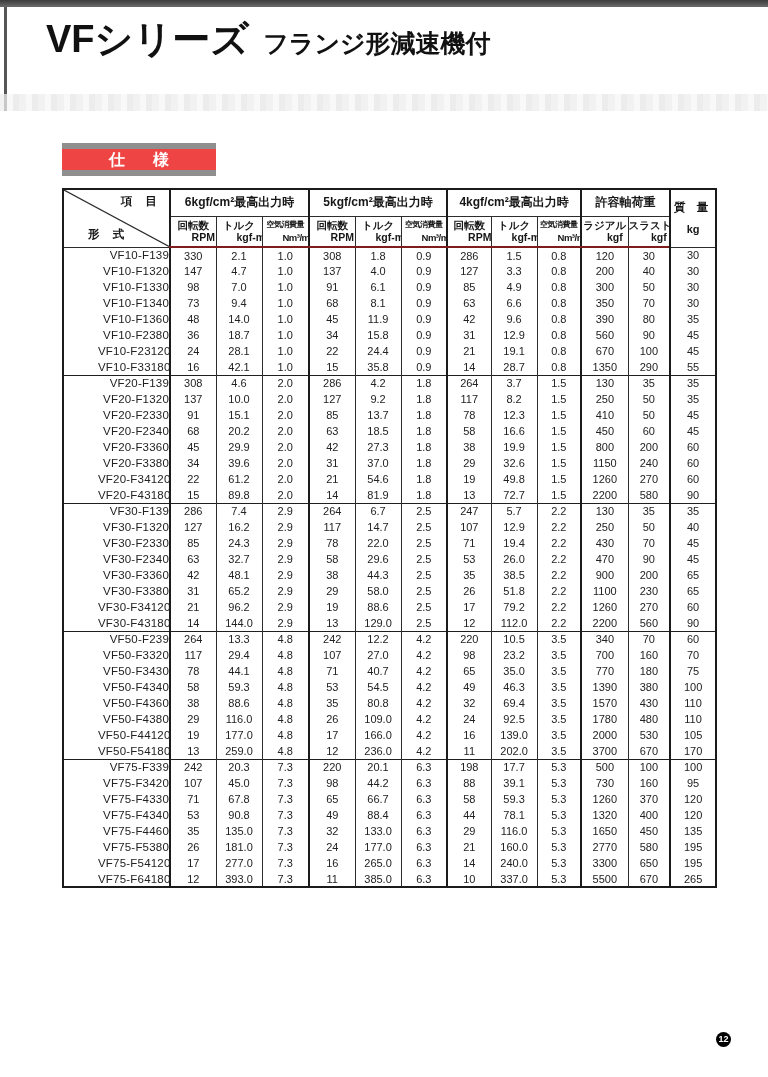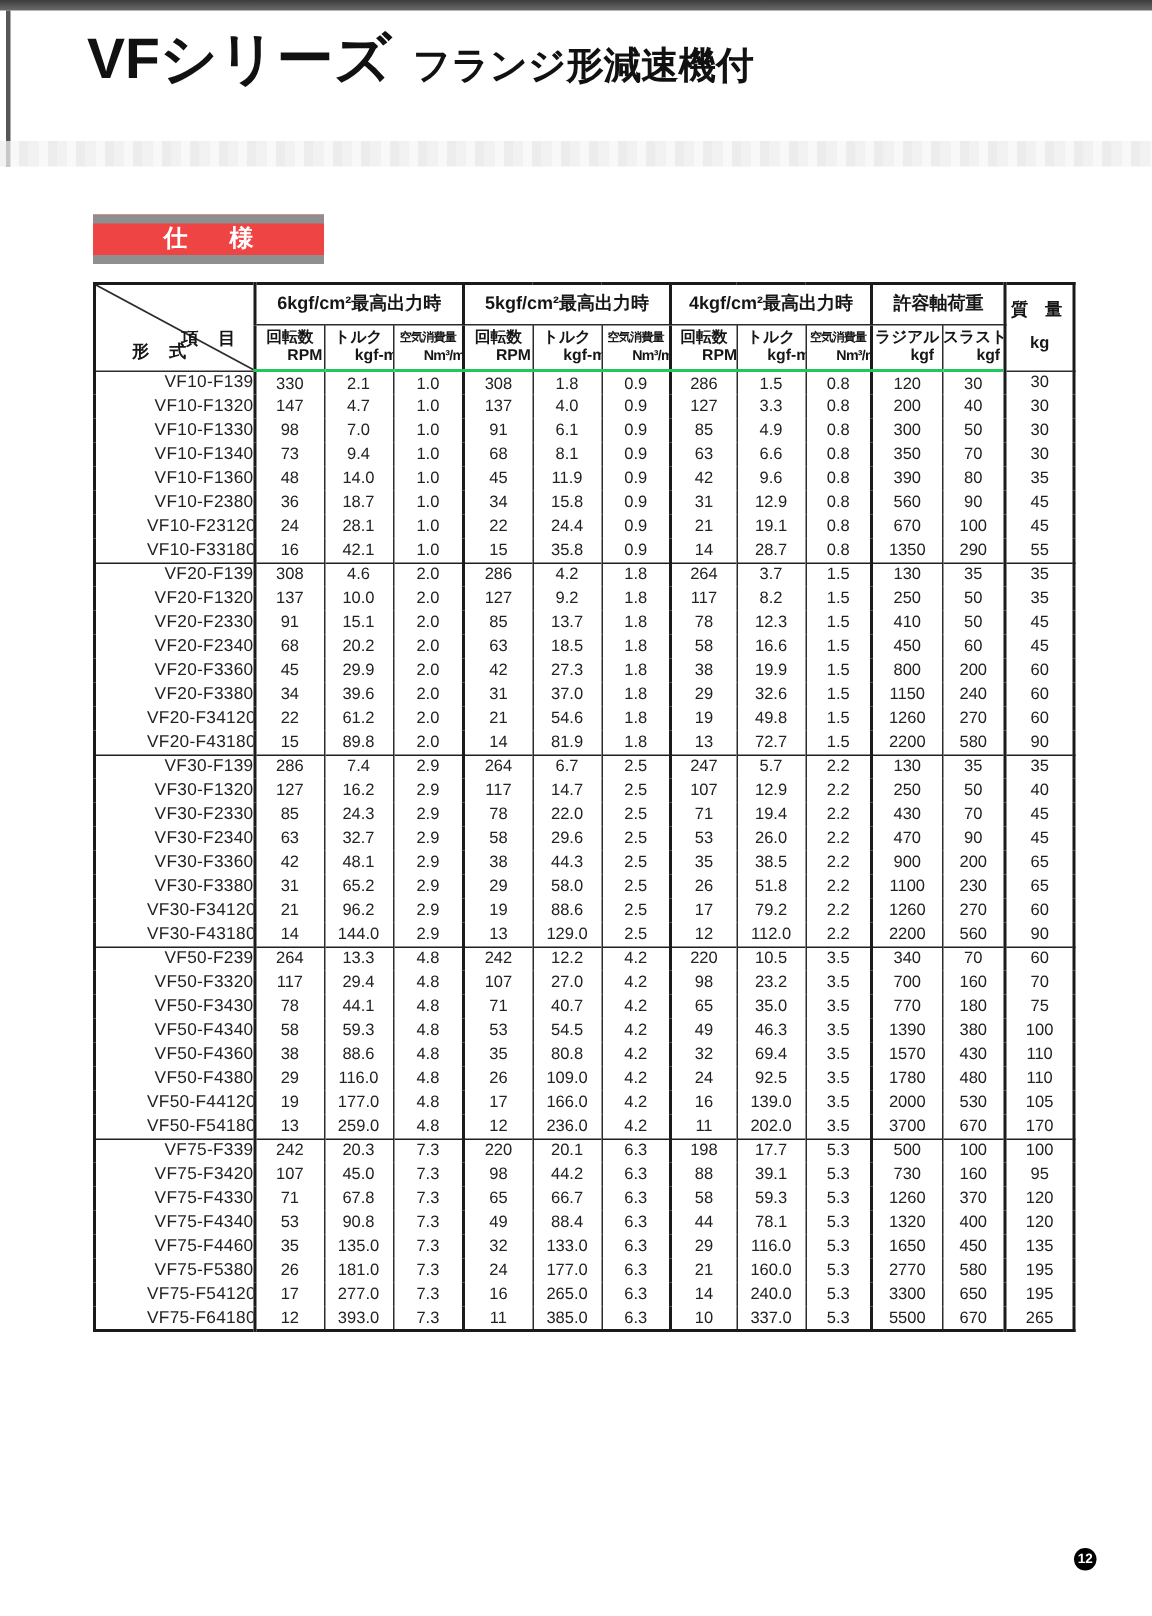--- a/index.html
+++ b/index.html
@@ -20,21 +20,21 @@
   .artifact-left {
     position: absolute; top: 7px; left: 4px; width: 3px; height: 104px;
     background: #565656;
   }
   .noise-band {
     position: absolute; top: 94px; left: 0; width: 768px; height: 17px;
     background: repeating-linear-gradient(90deg, #ededed 0 7px, #f6f6f6 7px 13px, #e6e6e6 13px 19px);
     opacity: .75;
   }
   
-  .header-block { position: absolute; left: 58px; top: 14px; white-space: nowrap; }
+  .header-block { position: absolute; left: 46px; top: 14px; white-space: nowrap; }
   .title-line { display: flex; align-items: baseline; }
   .title-main { font-size: 38px; font-weight: bold; letter-spacing: 0px; color: #111; }
   .title-sub  { font-size: 25px; font-weight: bold; margin-left: 14px; color: #111; }
   .title-series { font-size: 22px; font-weight: bold; margin-top: 1px; color: #151515; }
   
   .section-badge {
     position: absolute; left: 62px; top: 143px; width: 154px; height: 33px;
     background: #ef4444;
     border-top: 6px solid #8f8f8f;
     border-bottom: 6px solid #8f8f8f;
@@ -57,31 +57,31 @@
     overflow: hidden;
     white-space: nowrap;
   }
   thead th {
     border: 1px solid #2c2c2c;
     font-weight: bold;
     text-align: center;
     color: #161616;
   }
   tr.grp-row th { height: 27px; font-size: 12px; }
-  tr.sub-row th { height: 31px; border-bottom: 2px solid #22c55e; }
+  tr.sub-row th { height: 31px; border-bottom: 2px solid #7f1d1d; }
   .sh1 { font-size: 10.5px; line-height: 12px; }
   .sh2 { font-size: 10.5px; line-height: 13px; padding-left: 20px; }
   .sh1.tiny { font-size: 8px; letter-spacing: -0.5px; }
   .sh2.small { font-size: 9.5px; letter-spacing: -0.5px; }
   th.bl, td.bl { border-left: 2px solid #1b1b1b !important; }
   
   th.corner { position: relative; height: 58px; }
   th.corner svg.diag { position: absolute; inset: 0; width: 100%; height: 100%; }
   th.corner svg.diag line { stroke: #2c2c2c; stroke-width: 1.2; }
-  .corner-item  { position: absolute; top: 4px; right: 7px; font-size: 11.5px; letter-spacing: 5px; margin-top: 24px; }
+  .corner-item  { position: absolute; top: 4px; right: 7px; font-size: 11.5px; letter-spacing: 5px; }
   .corner-model { position: absolute; bottom: 5px; left: 7px; font-size: 11.5px; letter-spacing: 5px; margin-left: 17px; }
   
   th.mass div { font-size: 11.5px; letter-spacing: 4px; line-height: 13px; }
   th.mass div.mass-unit { letter-spacing: 0; margin-top: 9px; font-size: 11px; }
   
   tbody td {
     height: 16px;
     font-size: 11px;
     color: #222;
     text-align: center;

